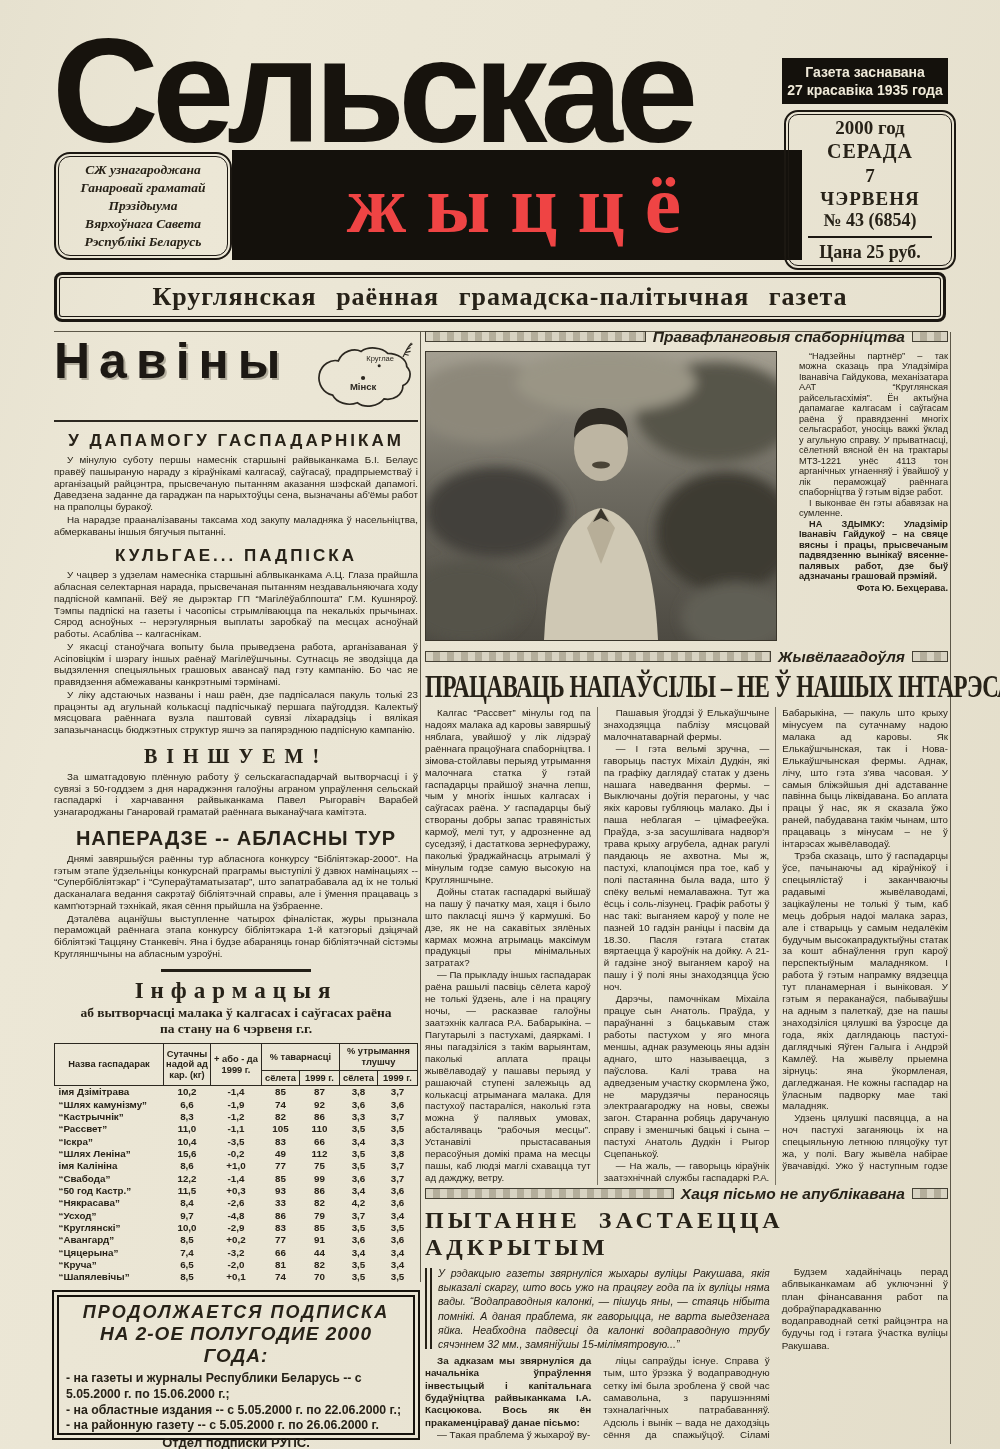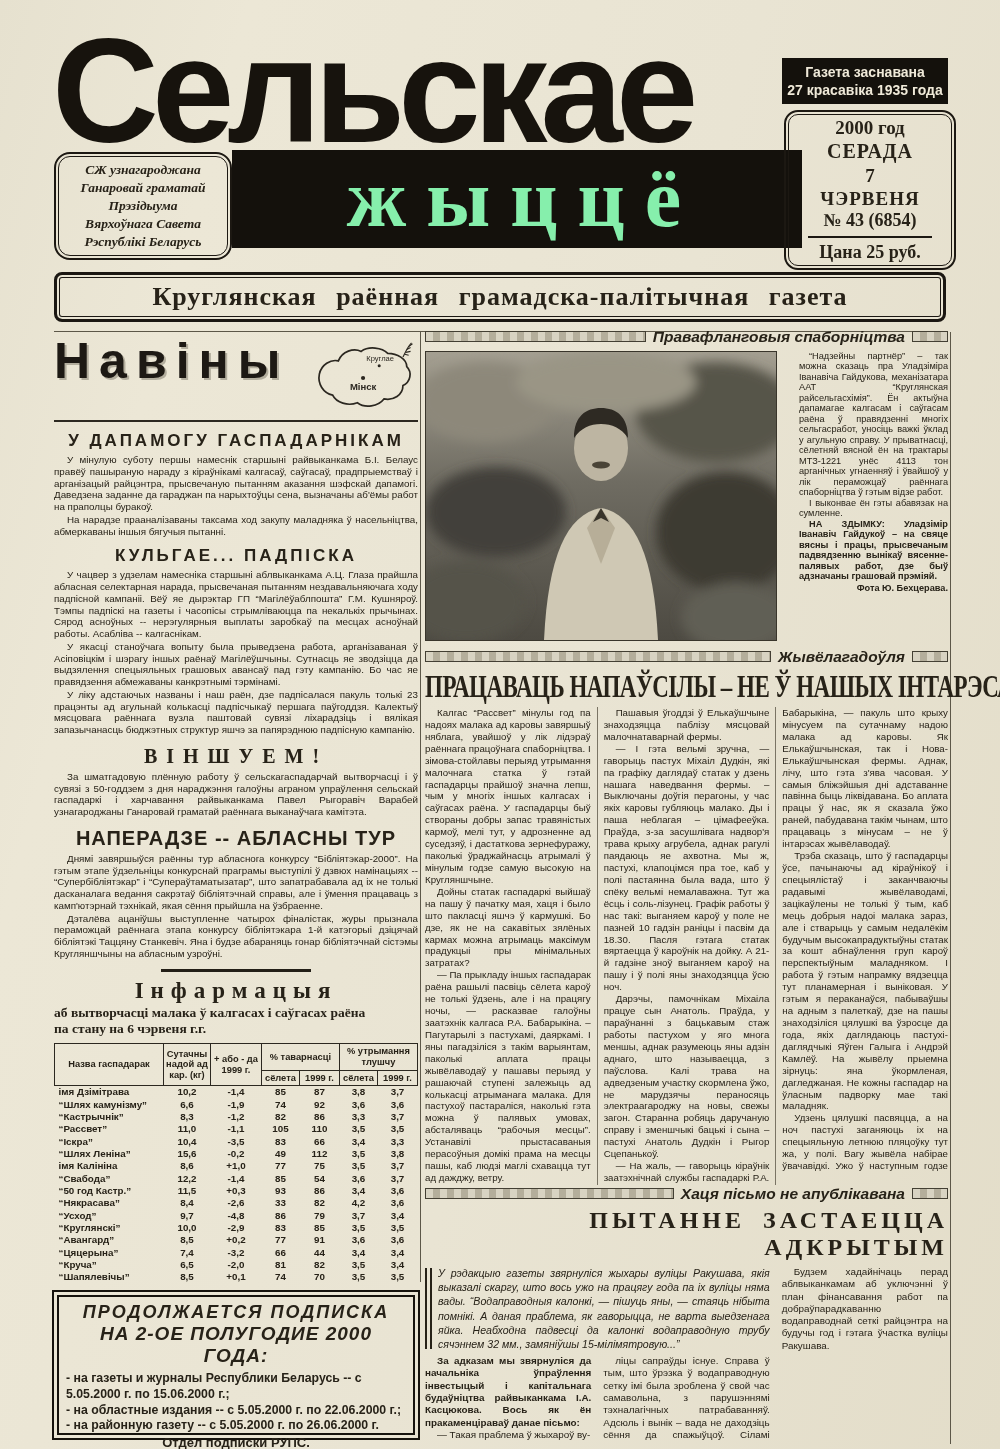--- a/index.html
+++ b/index.html
@@ -3,21 +3,21 @@
 <meta charset="utf-8">
 <style>
   html,body{margin:0;padding:0;background:#b9b4a3;}
   .page{position:relative;width:1000px;height:1449px;margin:0 auto;overflow:hidden;
     background:linear-gradient(105deg,#e6e1cf 0%,#ece7d6 18%,#e9e4d3 55%,#e3ddc9 100%);
     color:#272218;font-family:"Liberation Sans",sans-serif;}
   .abs{position:absolute;}
   
   .mast-title{left:52px;top:30px;width:745px;font-weight:900;font-size:148px;line-height:.82;
     letter-spacing:-7px;color:#17130d;font-family:"Liberation Sans",sans-serif;}
-  .zhy-box{left:232px;top:150px;width:556px;height:98px;background:#14110c;color:#86efac;
+  .zhy-box{left:232px;top:150px;width:556px;height:110px;background:#14110c;color:#ef4444;
     display:flex;align-items:center;justify-content:center;font-family:"Liberation Serif",serif;
     font-weight:700;font-size:82px;letter-spacing:20px;padding-left:14px;line-height:1;}
   .award-box{left:54px;top:152px;width:170px;height:100px;border:2px solid #1c1812;border-radius:16px;padding:2px;}
   .award-inner{border:1px solid #1c1812;border-radius:12px;height:100%;box-sizing:border-box;
     display:flex;flex-direction:column;justify-content:center;text-align:center;
     font-family:"Liberation Serif",serif;font-style:italic;font-weight:700;font-size:13.5px;line-height:1.33;}
   .award-inner p{margin:0;}
   .founded-box{left:782px;top:58px;width:166px;height:46px;background:#14110c;color:#efe9d8;
     display:flex;flex-direction:column;justify-content:center;text-align:center;
     font-weight:700;font-size:14px;line-height:1.3;}
@@ -42,21 +42,21 @@
   .news-head{display:flex;justify-content:space-between;align-items:flex-start;border-bottom:2px solid #2c2820;padding-bottom:4px;}
   .news-t1{font-size:50px;font-weight:900;letter-spacing:9px;line-height:.95;color:#1d1914;text-shadow:2px 2px 0 rgba(75,68,55,.35);}
   .news-t2{font-size:27px;font-weight:900;letter-spacing:2px;color:#e7e2d1;-webkit-text-stroke:1.4px #2b2720;text-shadow:1px 1px 0 rgba(75,68,55,.4);}
   .article h3{text-align:center;font-size:17px;font-weight:800;letter-spacing:3px;margin:9px 0 3px;}
   .article h3.serif{font-family:"Liberation Serif",serif;font-size:20px;letter-spacing:9px;}
   .article h3.big{font-size:20px;letter-spacing:1px;}
   .article p, .p10{font-size:9.8px;line-height:1.2;text-align:justify;text-indent:13px;margin:0 0 1px;}
   .sep{width:150px;height:3px;background:#231f17;margin:9px auto 6px;}
   .milk{border-bottom:2px solid #2c2820;padding-bottom:12px;}
   .milk-title{text-align:center;font-family:"Liberation Serif",serif;font-weight:700;font-size:23px;letter-spacing:7px;margin:2px 0 1px;}
-  .milk-sub{text-align:left;font-family:"Liberation Serif",serif;font-weight:700;font-size:13.5px;line-height:1.25;}
+  .milk-sub{text-align:center;font-family:"Liberation Serif",serif;font-weight:700;font-size:13.5px;line-height:1.25;}
   table.milk-t{width:100%;border-collapse:collapse;margin-top:5px;font-weight:700;}
   table.milk-t thead th{border:1.5px solid #2c2820;font-size:9.3px;font-weight:700;padding:2px 1px;line-height:1.15;}
   table.milk-t tbody td{font-size:9.8px;text-align:center;padding:0 1px;line-height:1.26;}
   table.milk-t tbody td.farm{text-align:left;padding-left:4px;}
   
   .subbox{left:52px;top:1290px;width:368px;height:150px;border:2px solid #16130d;padding:3px;box-sizing:border-box;}
   .subbox-inner{border:2px solid #16130d;height:100%;box-sizing:border-box;padding:5px 7px 3px;}
   .sub-t1{font-style:italic;font-weight:900;font-size:18px;letter-spacing:2px;text-align:center;line-height:1.15;}
   .sub-t2{font-style:italic;font-weight:900;font-size:19px;letter-spacing:1px;text-align:center;line-height:1.2;margin-bottom:3px;}
   .subbox-inner .sub-item{font-weight:700;font-size:12.3px;line-height:1.27;margin:0;text-indent:0;}
@@ -74,21 +74,21 @@
   .sidecol .nz{font-weight:700;}
   .sidecol .credit{font-weight:700;text-align:right;text-indent:0;margin-top:1px;}
   .live-head{margin-top:7px;}
   .live-headline{font-family:"Liberation Serif",serif;font-weight:700;font-size:23px;letter-spacing:-.5px;
     white-space:nowrap;text-align:center;transform:scaleY(1.38);transform-origin:center top;height:38px;margin-top:4px;}
   .body3{column-count:3;column-gap:13px;column-rule:1px solid #7a7464;height:478px;overflow:hidden;
     font-size:9.7px;line-height:1.23;text-align:justify;}
   .body3 p{margin:0;text-indent:12px;}
   
   .letterzone{left:425px;top:1185px;width:523px;height:258px;overflow:hidden;}
-  .letter-hl{font-family:"Liberation Serif",serif;font-weight:700;font-size:24px;letter-spacing:4px;word-spacing:8px;text-align:right;margin:5px 0 5px;}
+  .letter-hl{font-family:"Liberation Serif",serif;font-weight:700;font-size:24px;letter-spacing:4px;word-spacing:8px;text-align:left;margin:5px 0 5px;}
   .letter-grid{display:grid;grid-template-columns:1fr 1fr 1fr;grid-template-rows:auto 1fr;column-gap:12px;}
   .letter-intro{grid-area:1/1/2/3;position:relative;font-style:italic;font-size:10.6px;line-height:1.34;
     padding-left:13px;margin-bottom:4px;text-align:justify;}
   .letter-intro::before{content:"";position:absolute;left:0;top:2px;bottom:2px;width:2px;background:#272218;}
   .letter-intro::after{content:"";position:absolute;left:5px;top:2px;bottom:2px;width:1.5px;background:#272218;}
   .lcol{font-size:9.9px;line-height:1.24;text-align:justify;}
   .lcol p{margin:0;text-indent:12px;}
   .lcol1{grid-area:2/1/3/2;} .lcol1 p:first-child{font-weight:700;}
   .lcol2{grid-area:2/2/3/3;}
   .lcol3{grid-area:1/3/3/4;}
@@ -276,21 +276,21 @@
               <td>77</td>
               <td>75</td>
               <td>3,5</td>
               <td>3,7</td>
             </tr>
             <tr>
               <td class="farm">“Свабода”</td>
               <td>12,2</td>
               <td>-1,4</td>
               <td>85</td>
-              <td>54</td>
+              <td>99</td>
               <td>3,6</td>
               <td>3,7</td>
             </tr>
             <tr>
               <td class="farm">“50 год Кастр.”</td>
               <td>11,5</td>
               <td>+0,3</td>
               <td>93</td>
               <td>86</td>
               <td>3,4</td>

